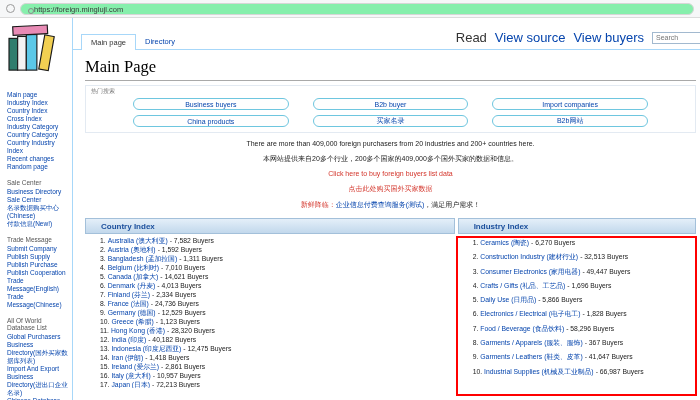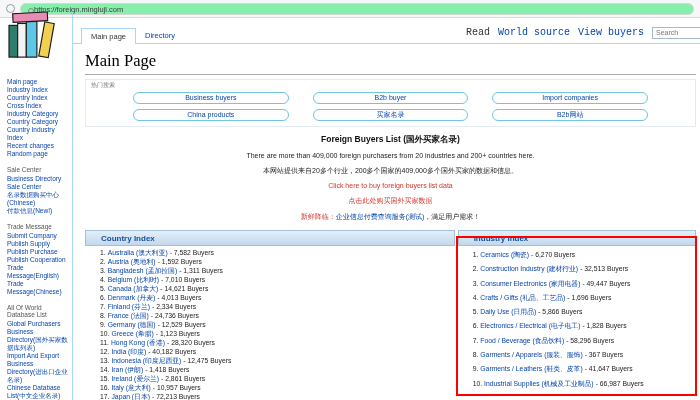--- a/index.html
+++ b/index.html
@@ -8,41 +8,41 @@
 
   
   .browser-bar { height: 18px; background: #f6f7f8; border-bottom: 1px solid #dcdcdc;
                  display: flex; align-items: center; padding: 0 6px; gap: 5px; }
   .nav-circle { width: 9px; height: 9px; border: 1px solid #9a9a9a; border-radius: 50%; flex: none; }
   .url-box { flex: 1; height: 12px; background: #86efac; border: 1px solid #d6d6d6; border-radius: 7px;
              display: flex; align-items: flex-end; padding: 0 7px; font-size: 7.5px; color: #3a3a3a; }
   .info-dot { width: 6px; height: 6px; border: 1px solid #8a8a8a; border-radius: 50%; flex: none; }
 
   
-  .page { display: flex; height: 382px; align-items: flex-end; }
+  .page { display: flex; height: 382px; }
 
   
   .sidebar { width: 72px; flex: none; padding: 5px 3px 0 7px; }
   .logo { display: block; }
   .logo svg { width: 54px; height: 50px; display: block; }
   .side-nav { margin-top: 18px; }
   .side-link { display: block; color: #0645ad; text-decoration: none; font-size: 6.5px; line-height: 8px; }
   .side-title { font-size: 6.5px; color: #555; margin: 8px 0 2px; }
 
   
   .main { flex: 1; min-width: 0; border-left: 1px solid #a7d7f9; display: flex; flex-direction: column; }
 
   .top-strip { height: 32px; flex: none; display: flex; justify-content: space-between;
                align-items: flex-end; border-bottom: 1px solid #a7d7f9; padding-left: 8px; }
   .tabs-left { display: flex; }
   .tab { font-size: 7.5px; padding: 3px 9px; display: inline-block; }
   .tab.active { border: 1px solid #a7d7f9; border-bottom: none; background: #fff; color: #333; margin-bottom: -1px; }
   .tab.link { color: #0645ad; cursor: pointer; }
   .tabs-right { display: flex; align-items: center; gap: 8px; padding-bottom: 4px; }
-  .view-link { font-size: 10px; color: #0645ad; cursor: pointer; font-family: Liberation Mono, monospace; }
+  .view-link { font-size: 13px; color: #0645ad; cursor: pointer; }
   .view-link.read { color: #333; }
   .search { width: 52px; height: 12px; border: 1px solid #a2b9cf; font-size: 7px; padding: 0 3px; margin-right: -4px; }
 
   .content { flex: 1; padding: 5px 4px 0 12px; overflow: hidden; }
   .page-title { font-family: "Liberation Serif", "DejaVu Serif", serif; font-size: 16.5px; font-weight: 400;
                 color: #000; margin-top: 2px; padding-bottom: 3px; border-bottom: 1px solid #a9a9a9; }
 
   
   .quick-box { border: 1px solid #e3eaf2; margin-top: 4px; padding: 1px 3px 5px; }
   .hint { font-size: 6px; color: #777; padding-left: 2px; }
@@ -152,21 +152,21 @@
 
   <div class="main">
 
     <div class="top-strip">
       <div class="tabs-left">
         <span class="tab active">Main page</span>
         <span class="tab link">Directory</span>
       </div>
       <div class="tabs-right">
         <span class="view-link read">Read</span>
-        <span class="view-link">World source</span>
+        <span class="view-link">View source</span>
         <span class="view-link">View buyers</span>
         <input class="search" type="text" placeholder="Search" style="">
       </div>
     </div>
 
     <div class="content">
       <h1 class="page-title">Main Page</h1>
 
       <div class="quick-box">
         <div class="hint">热门搜索</div>
@@ -175,21 +175,20 @@
         <a class="pill" href="#">Business buyers</a>
             <a class="pill" href="#">B2b buyer</a>
             <a class="pill" href="#">Import companies</a>
             <a class="pill" href="#">China products</a>
             <a class="pill" href="#">买家名录</a>
             <a class="pill" href="#">B2b网站</a>
           </div>
       </div>
 
       <div class="intro">
-        <div class="intro-title">Foreign Buyers List (国外买家名录)</div>
         <div class="intro-line">There are more than 409,000 foreign purchasers from 20 industries and 200+ countries here.</div>
         <div class="intro-line">本网站提供来自20多个行业，200多个国家的409,000多个国外买家的数据和信息。</div>
         <div class="intro-line"><a class="red-link" href="#">Click here to buy foreign buyers list data</a></div>
         <div class="intro-line"><a class="red-link" href="#">点击此处购买国外买家数据</a></div>
         <div class="intro-line">
           <span class="notice-prefix">新鲜降临：</span><a class="notice-link" href="#">企业信息付费查询服务(测试)</a><span class="notice-suffix">，满足用户需求！</span>
         </div>
       </div>
 
       <div class="tables">

